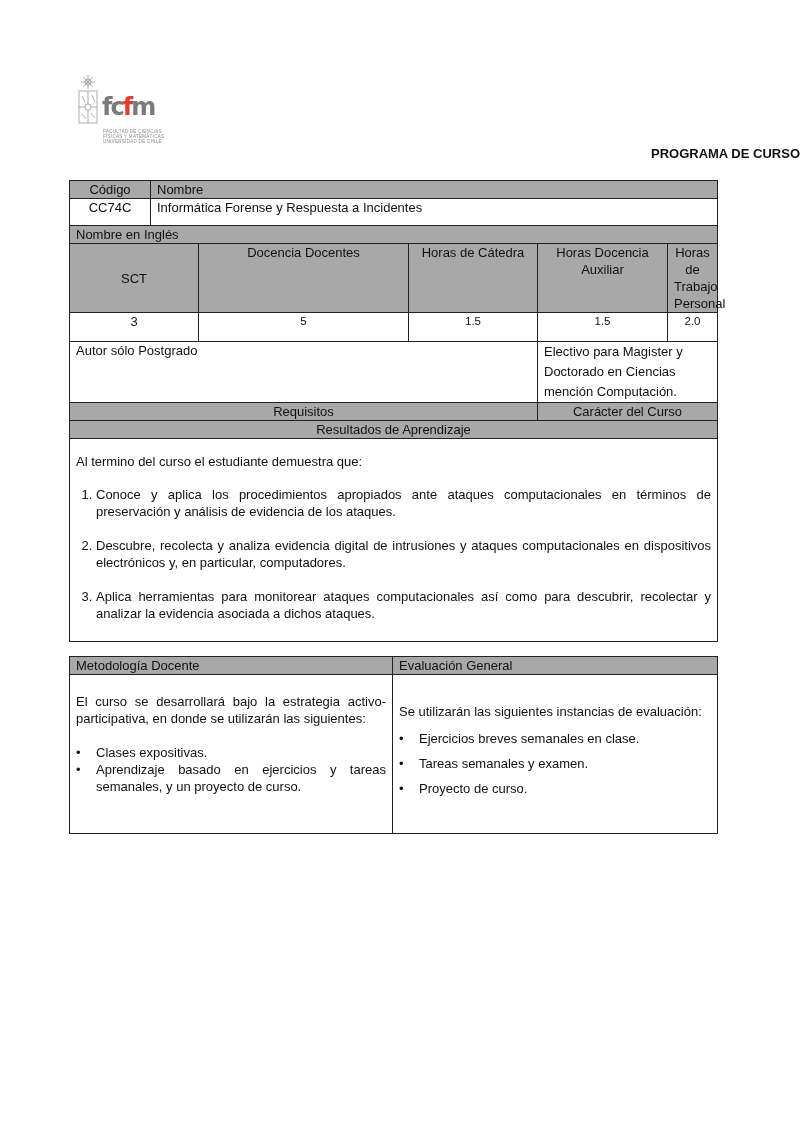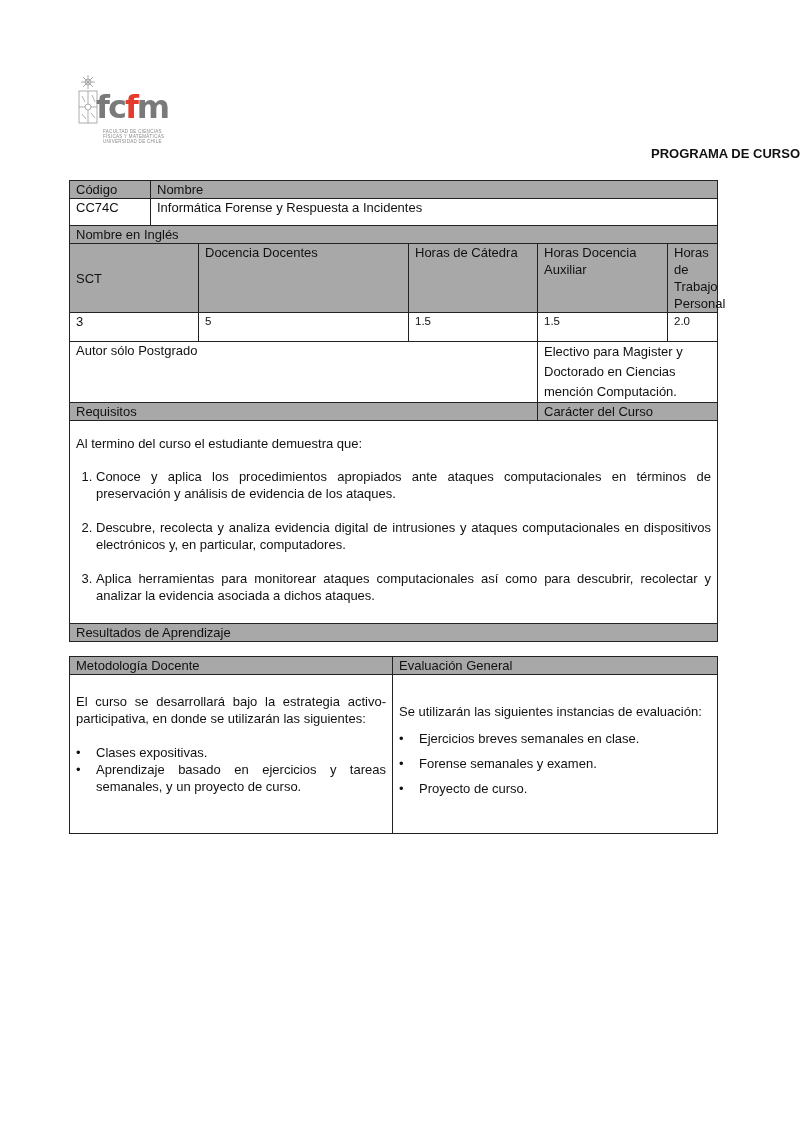--- a/index.html
+++ b/index.html
@@ -1,30 +1,30 @@
 <!DOCTYPE html>
 <html><head>
 <meta charset="utf-8">
 <style>
   html, body { margin:0; padding:0; background:#ffffff; }
   body { width:800px; height:1132px; position:relative; overflow:hidden;
          font-family:"Liberation Sans", sans-serif; color:#111; }
   .logo { position:absolute; left:74px; top:74px; width:100px; height:78px; }
   .emblem { position:absolute; left:2px; top:0; width:24px; height:52px; }
-  .wordmark { position:absolute; left:22px; top:15px; font-size:32px; font-weight:bold;
+  .wordmark { position:absolute; left:28px; top:15px; font-size:24px; font-weight:bold;
               letter-spacing:-2px; color:#7a7a7a; line-height:36px; font-family:"DejaVu Sans", sans-serif; }
   .wordmark .red { color:#e53b2c; }
   .logo-sub { position:absolute; left:29px; top:55px; font-size:4.5px; line-height:5px; color:#888;
               letter-spacing:0.3px; white-space:nowrap; }
   .title { position:absolute; left:0; width:800px; top:146px; text-align:right;
            font-weight:bold; font-size:13px; }
   table { border-collapse:collapse; position:absolute; table-layout:fixed; }
   td { border:1.5px solid #222; font-size:13px; padding:0 6px; vertical-align:top; line-height:17px; }
   td.h { background:#a8a8a8; }
-  .c { text-align:left; }
+  .c { text-align:center; }
   #t1 { left:69px; top:180px; width:648px; }
   #t2 { left:69px; top:656px; width:648px; }
   .resbox { padding:14px 6px 10px 6px; }
   .resbox p { margin:0 0 16px 0; line-height:17px; }
   ol { margin:0; padding-left:20px; }
   ol li { margin-bottom:17px; text-align:justify; line-height:17px; padding-left:0; }
   ol li:last-child { margin-bottom:6px; }
   .just { text-align:justify; }
   ul { margin:0; padding-left:20px; list-style:none; }
   ul li { position:relative; line-height:17px; }
@@ -96,32 +96,32 @@
     <td class="c small">2.0</td>
   </tr>
   <tr style="height:38px">
     <td colspan="5">Autor sólo Postgrado</td>
     <td colspan="2" style="line-height:20px">Electivo para Magister y Doctorado en Ciencias mención Computación.</td>
   </tr>
   <tr style="height:18px">
     <td class="h c" colspan="5">Requisitos</td>
     <td class="h c" colspan="2">Carácter del Curso</td>
   </tr>
+  <tr style="height:18px">
+    <td class="h c" colspan="7">Resultados de Aprendizaje</td>
+  </tr>
   <tr>
     <td colspan="7" class="resbox" style="height:178px">
       <p>Al termino del curso el estudiante demuestra que:</p>
       <ol>
         <li>Conoce y aplica los procedimientos apropiados ante ataques computacionales en términos de preservación y análisis de evidencia de los ataques.</li>
         <li>Descubre, recolecta y analiza evidencia digital de intrusiones y ataques computacionales en dispositivos electrónicos y, en particular, computadores.</li>
         <li>Aplica herramientas para monitorear ataques computacionales así como para descubrir, recolectar y analizar la evidencia asociada a dichos ataques.</li>
       </ol>
     </td>
-  </tr>
-  <tr style="height:18px">
-    <td class="h c" colspan="7">Resultados de Aprendizaje</td>
   </tr>
 </tbody>
   </table>
 
 <table id="t2">
   <colgroup>
       <col style="width:323px">
       <col style="width:325px">
     </colgroup>
   <tbody>
@@ -134,19 +134,19 @@
       <div class="just" style="margin-bottom:17px">El curso se desarrollará bajo la estrategia activo-participativa, en donde se utilizarán las siguientes:</div>
       <ul>
         <li>Clases expositivas.</li>
         <li class="just">Aprendizaje basado en ejercicios y tareas semanales, y un proyecto de curso.</li>
       </ul>
     </td>
     <td style="padding-top:28px">
       <div class="just" style="margin-bottom:10px">Se utilizarán las siguientes instancias de evaluación:</div>
       <ul>
         <li style="margin-bottom:8px">Ejercicios breves semanales en clase.</li>
-        <li style="margin-bottom:8px">Forense semanales y examen.</li>
+        <li style="margin-bottom:8px">Tareas semanales y examen.</li>
         <li>Proyecto de curso.</li>
       </ul>
     </td>
   </tr>
 </tbody>
   </table>
 
 </body></html>

